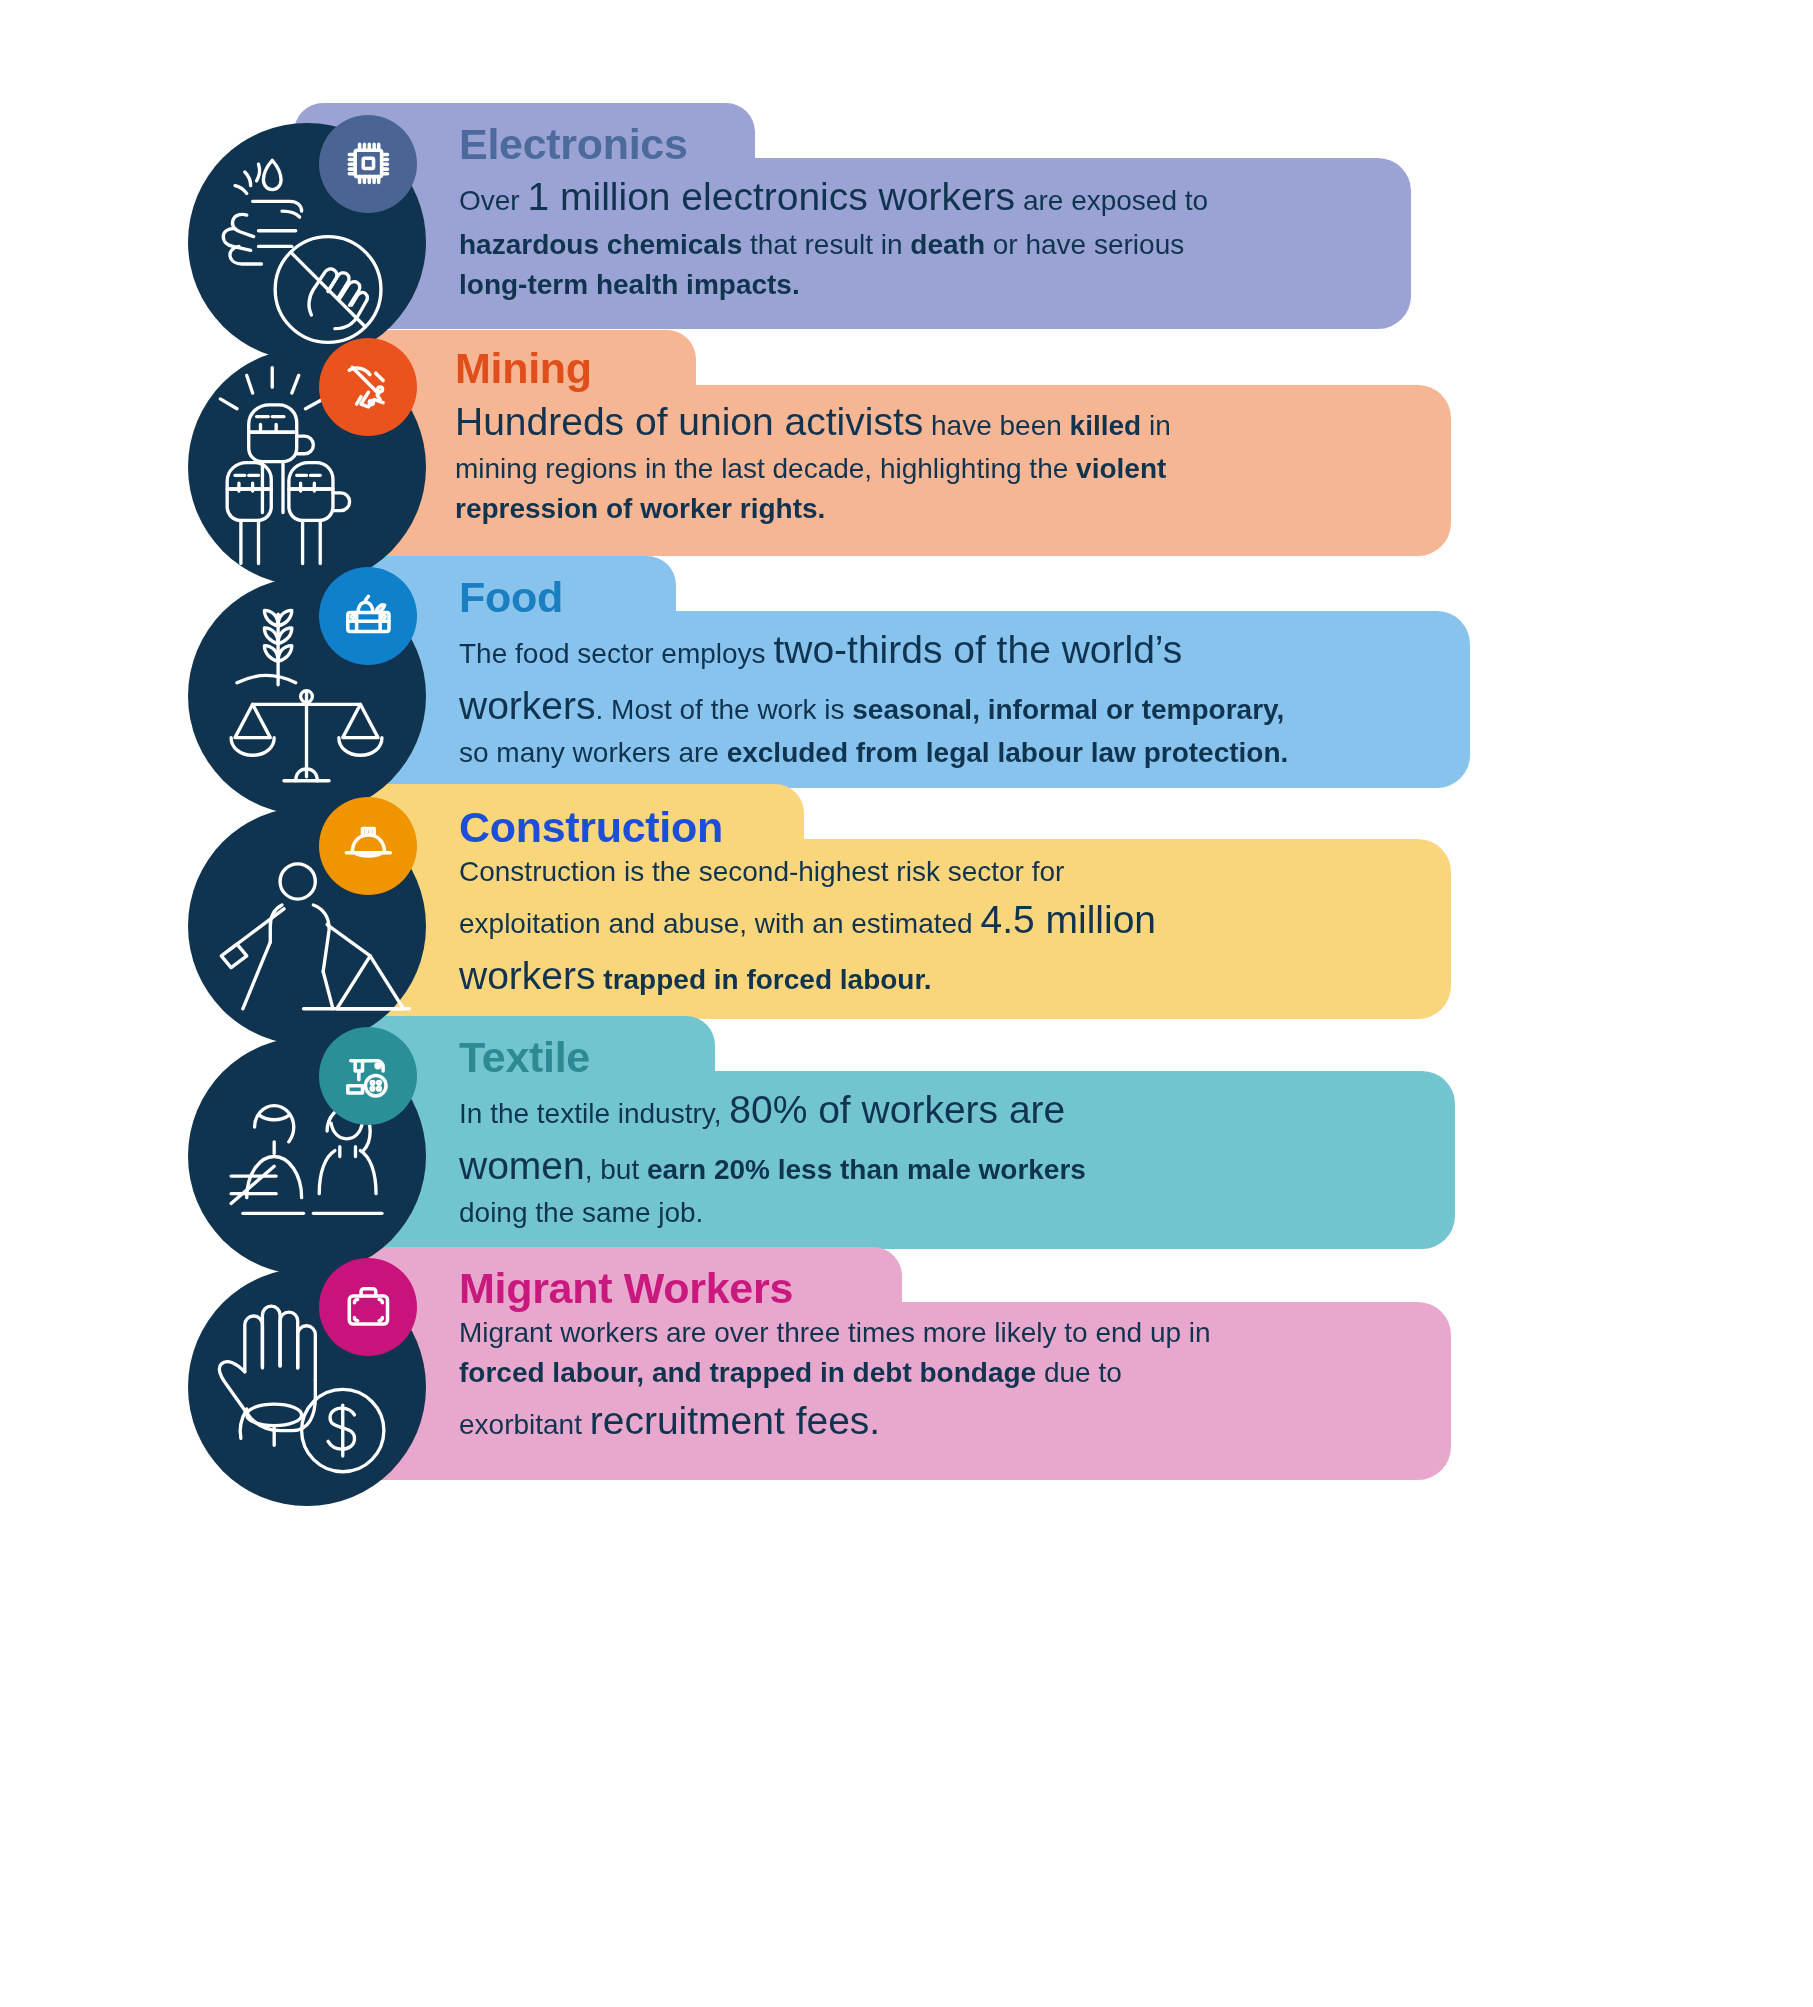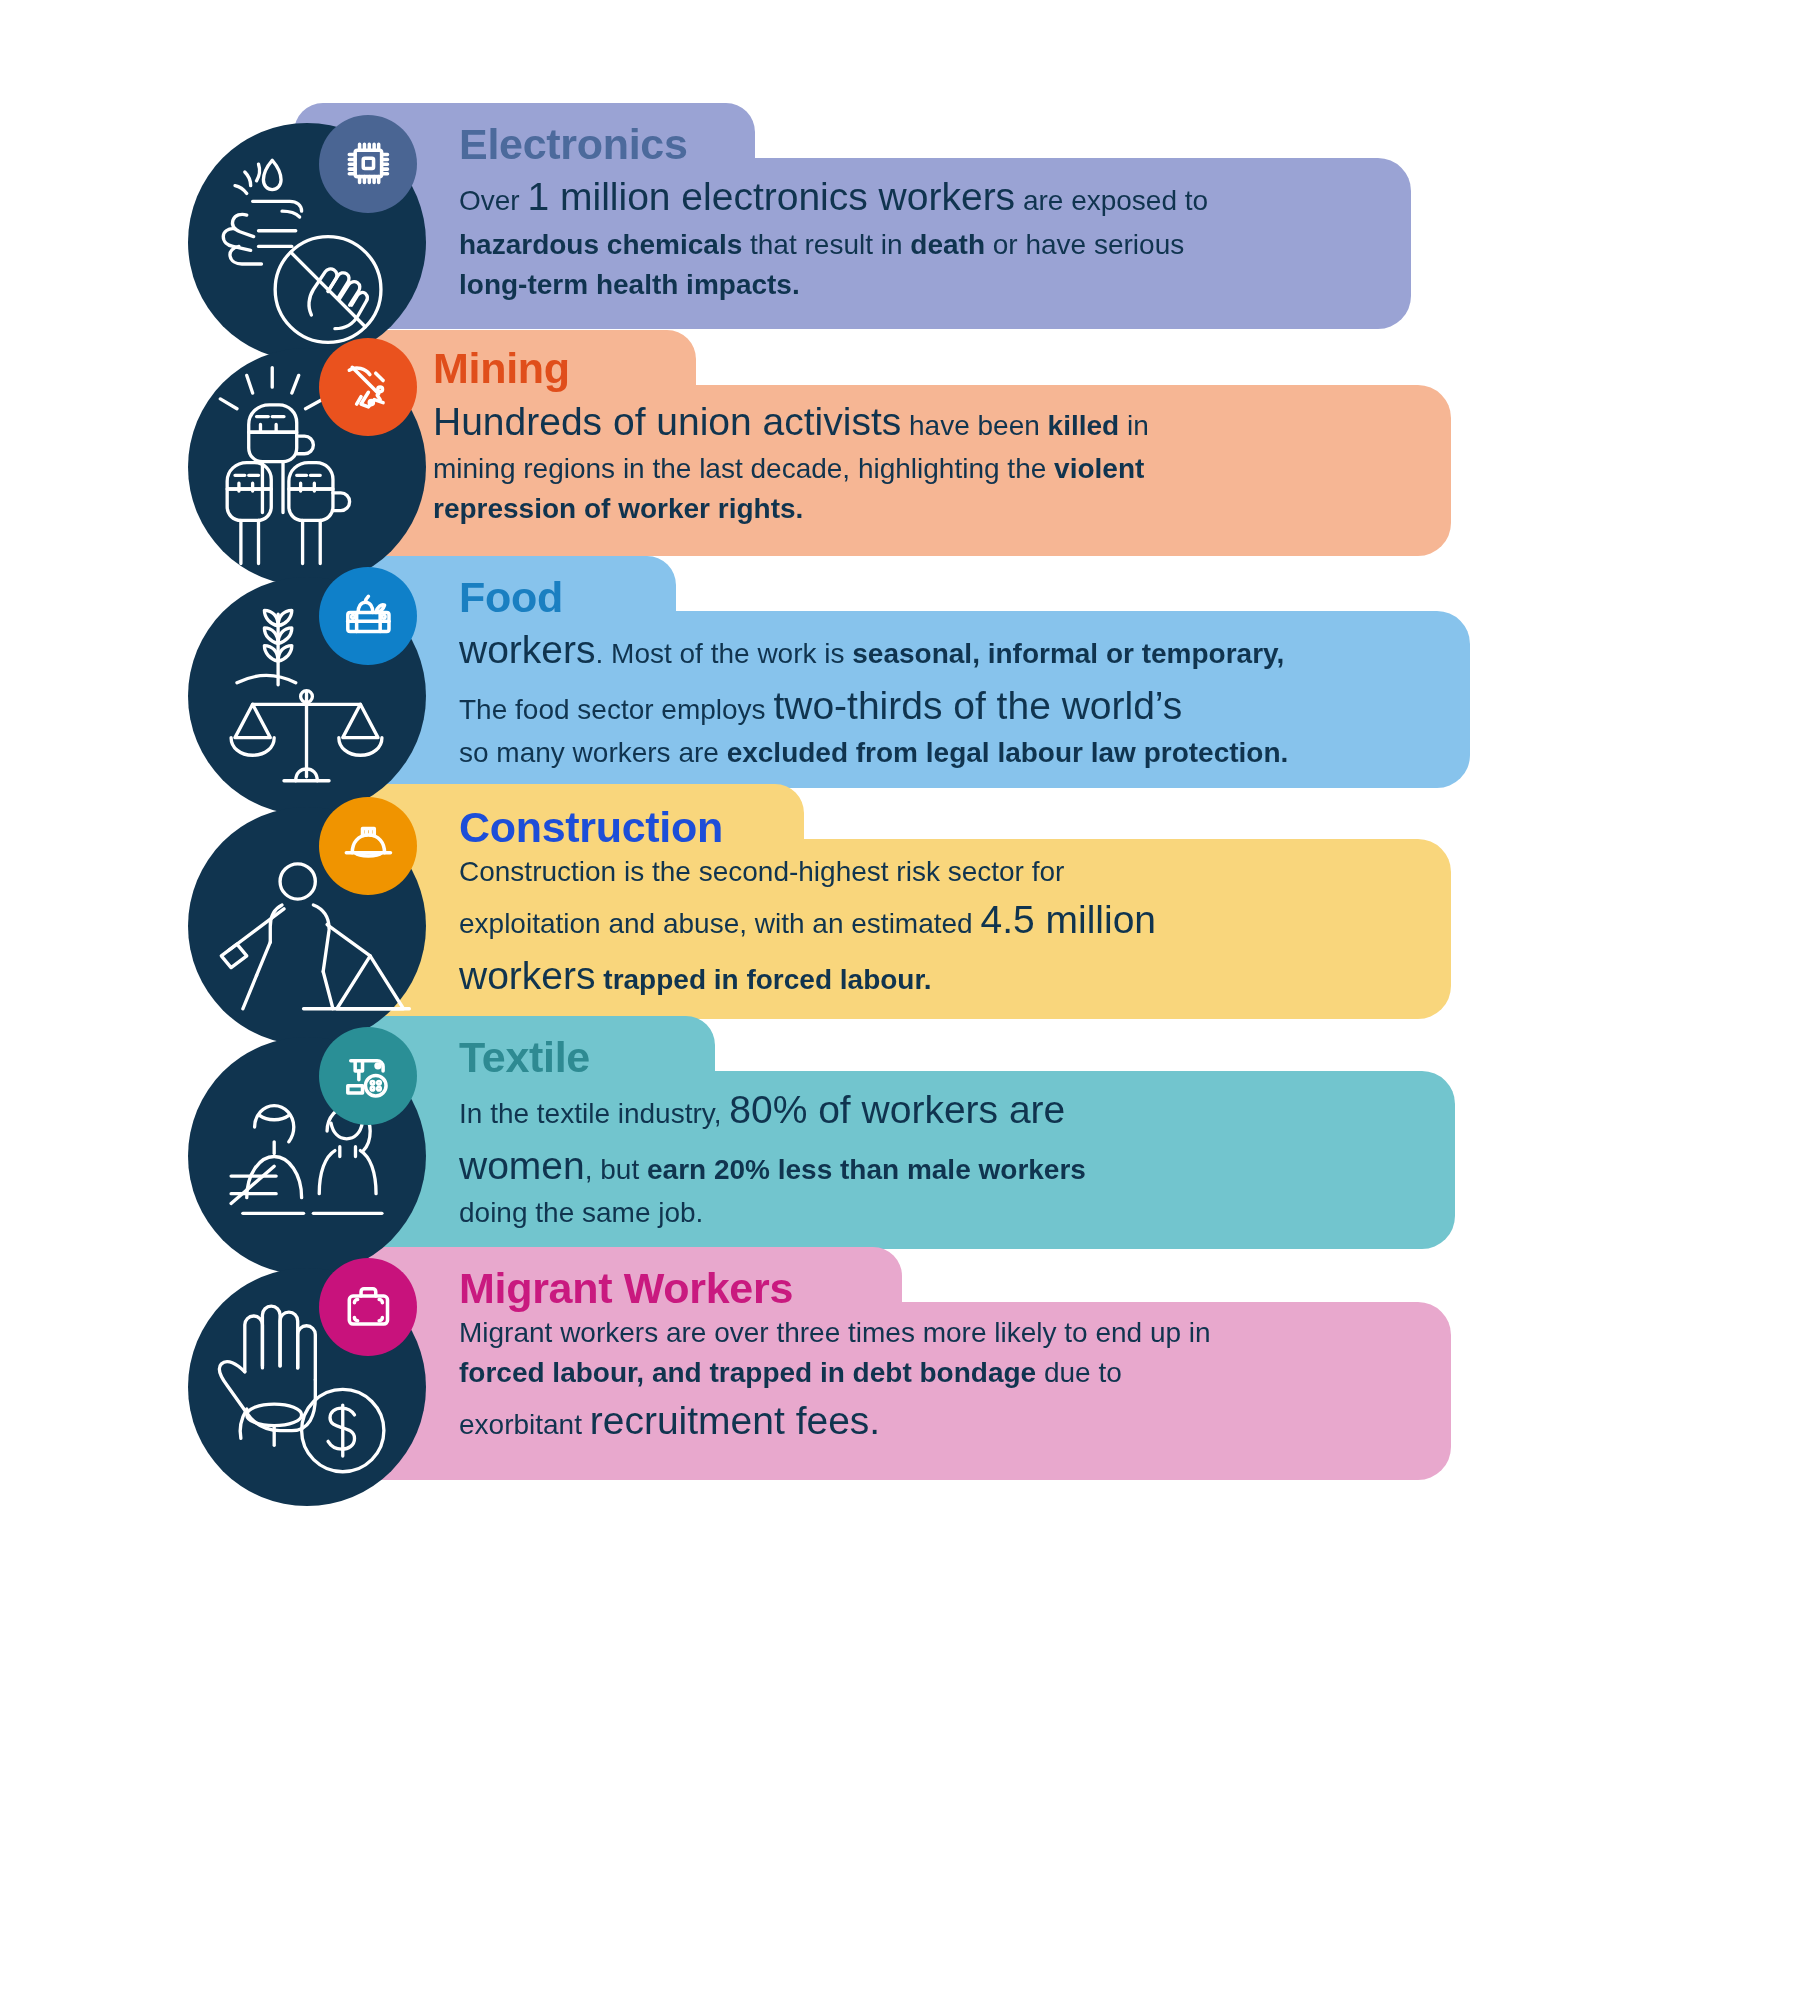--- a/index.html
+++ b/index.html
@@ -183,21 +183,21 @@
               <path d="M9 7l18 18"></path>
      <path d="M25 11l5 5"></path>
      <path d="M20 24l-5 8 5 2 4-5 6 2"></path>
      <path d="M26 26l2 3"></path>
               <path d="M15 27l-3 5"></path>
      <circle cx="28" cy="22" r="1.6"></circle>
               <circle cx="22" cy="31" r="1.4"></circle>
             </g>
           </svg>
         </div>
-        <div class="txt" style="left: 433px; top: 16.7px;">
+        <div class="txt" style="left: 455px; top: 16.7px;">
           <div class="title" style="color: rgb(224, 78, 27);">Mining</div>
           <div class="body" style="color: rgb(16, 52, 79);">
             <p><span class="big">Hundreds of union activists</span><span class="reg"> have been </span><span class="bold">killed</span><span class="reg"> in</span></p>
             <p><span class="reg">mining regions in the last decade, highlighting the </span><span class="bold">violent</span></p>
             <p><span class="bold">repression of worker rights.</span></p>
           </div>
         </div>
       </div>
       <div class="sector" style="top: 556px;">
         <div class="panel" style="height: 232px;">
@@ -238,22 +238,22 @@
      <path d="M6 24h28"></path>
               <path d="M12 18v13M28 18v13"></path>
      <circle cx="9.5" cy="21" r="0.9"></circle>
               <circle cx="30.5" cy="21" r="0.9"></circle>
             </g>
           </svg>
         </div>
         <div class="txt" style="left: 459px; top: 19.6px;">
           <div class="title" style="color: rgb(26, 127, 193);">Food</div>
           <div class="body" style="color: rgb(16, 52, 79);">
+            <p><span class="reg">The food sector employs </span><span class="big">two-thirds of the world’s</span></p>
             <p><span class="big">workers</span><span class="reg">. Most of the work is </span><span class="bold">seasonal, informal or temporary,</span></p>
-            <p><span class="reg">The food sector employs </span><span class="big">two-thirds of the world’s</span></p>
             <p><span class="reg">so many workers are </span><span class="bold">excluded from legal labour law protection.</span></p>
           </div>
         </div>
       </div>
       <div class="sector" style="top: 784px;">
         <div class="panel" style="height: 235px;">
           <div class="panel-tab" style="width: 510px; background: rgb(249, 214, 124);"></div>
           <div class="panel-join" style="width: 510px; background: rgb(249, 214, 124);"></div>
           <div class="panel-body" style="width: 1157px; height: 180px; background: rgb(249, 214, 124);"></div>
         </div>

